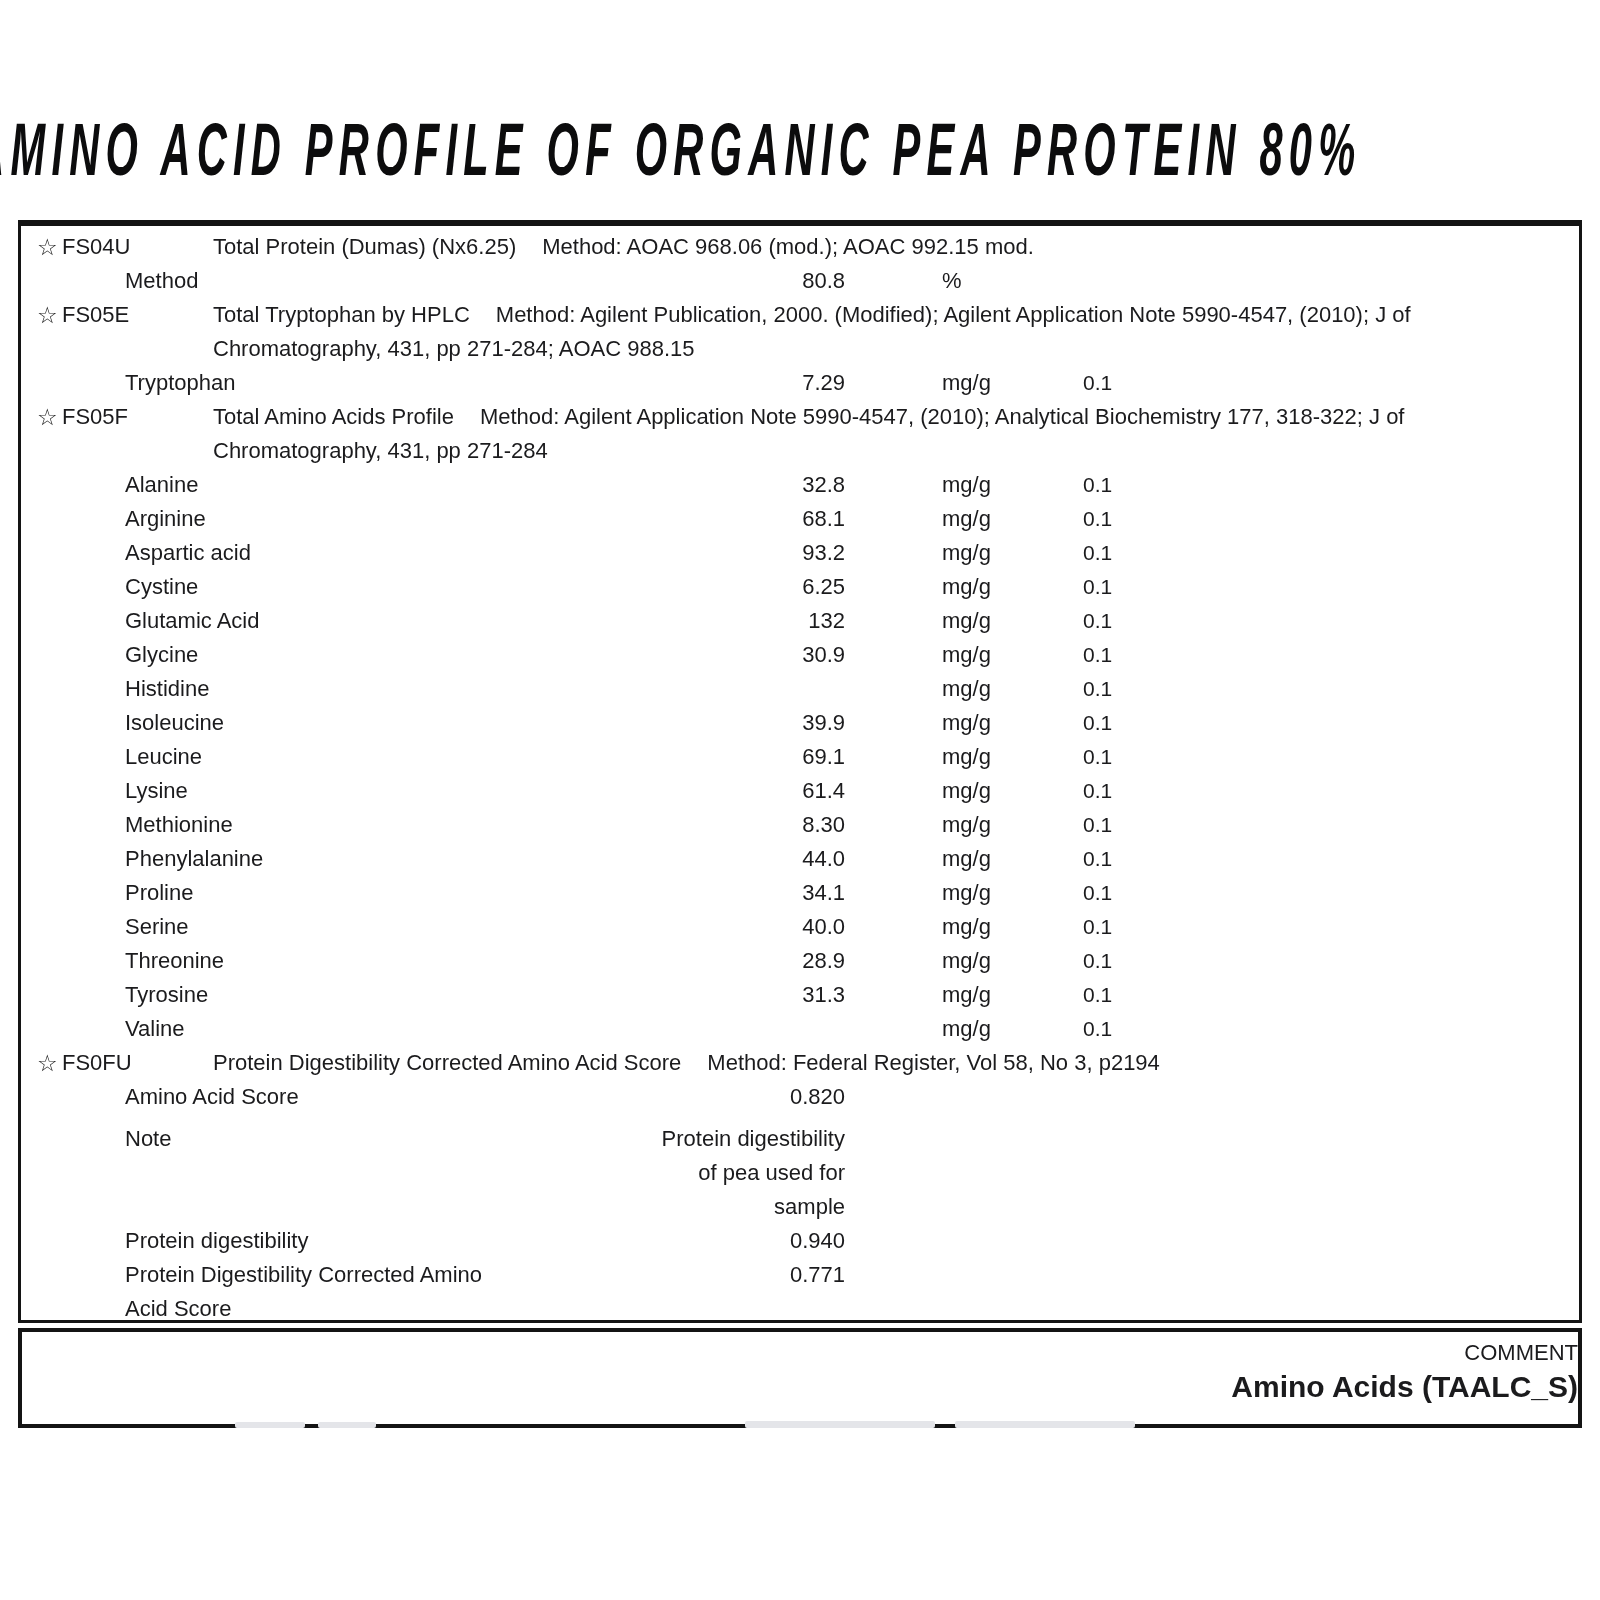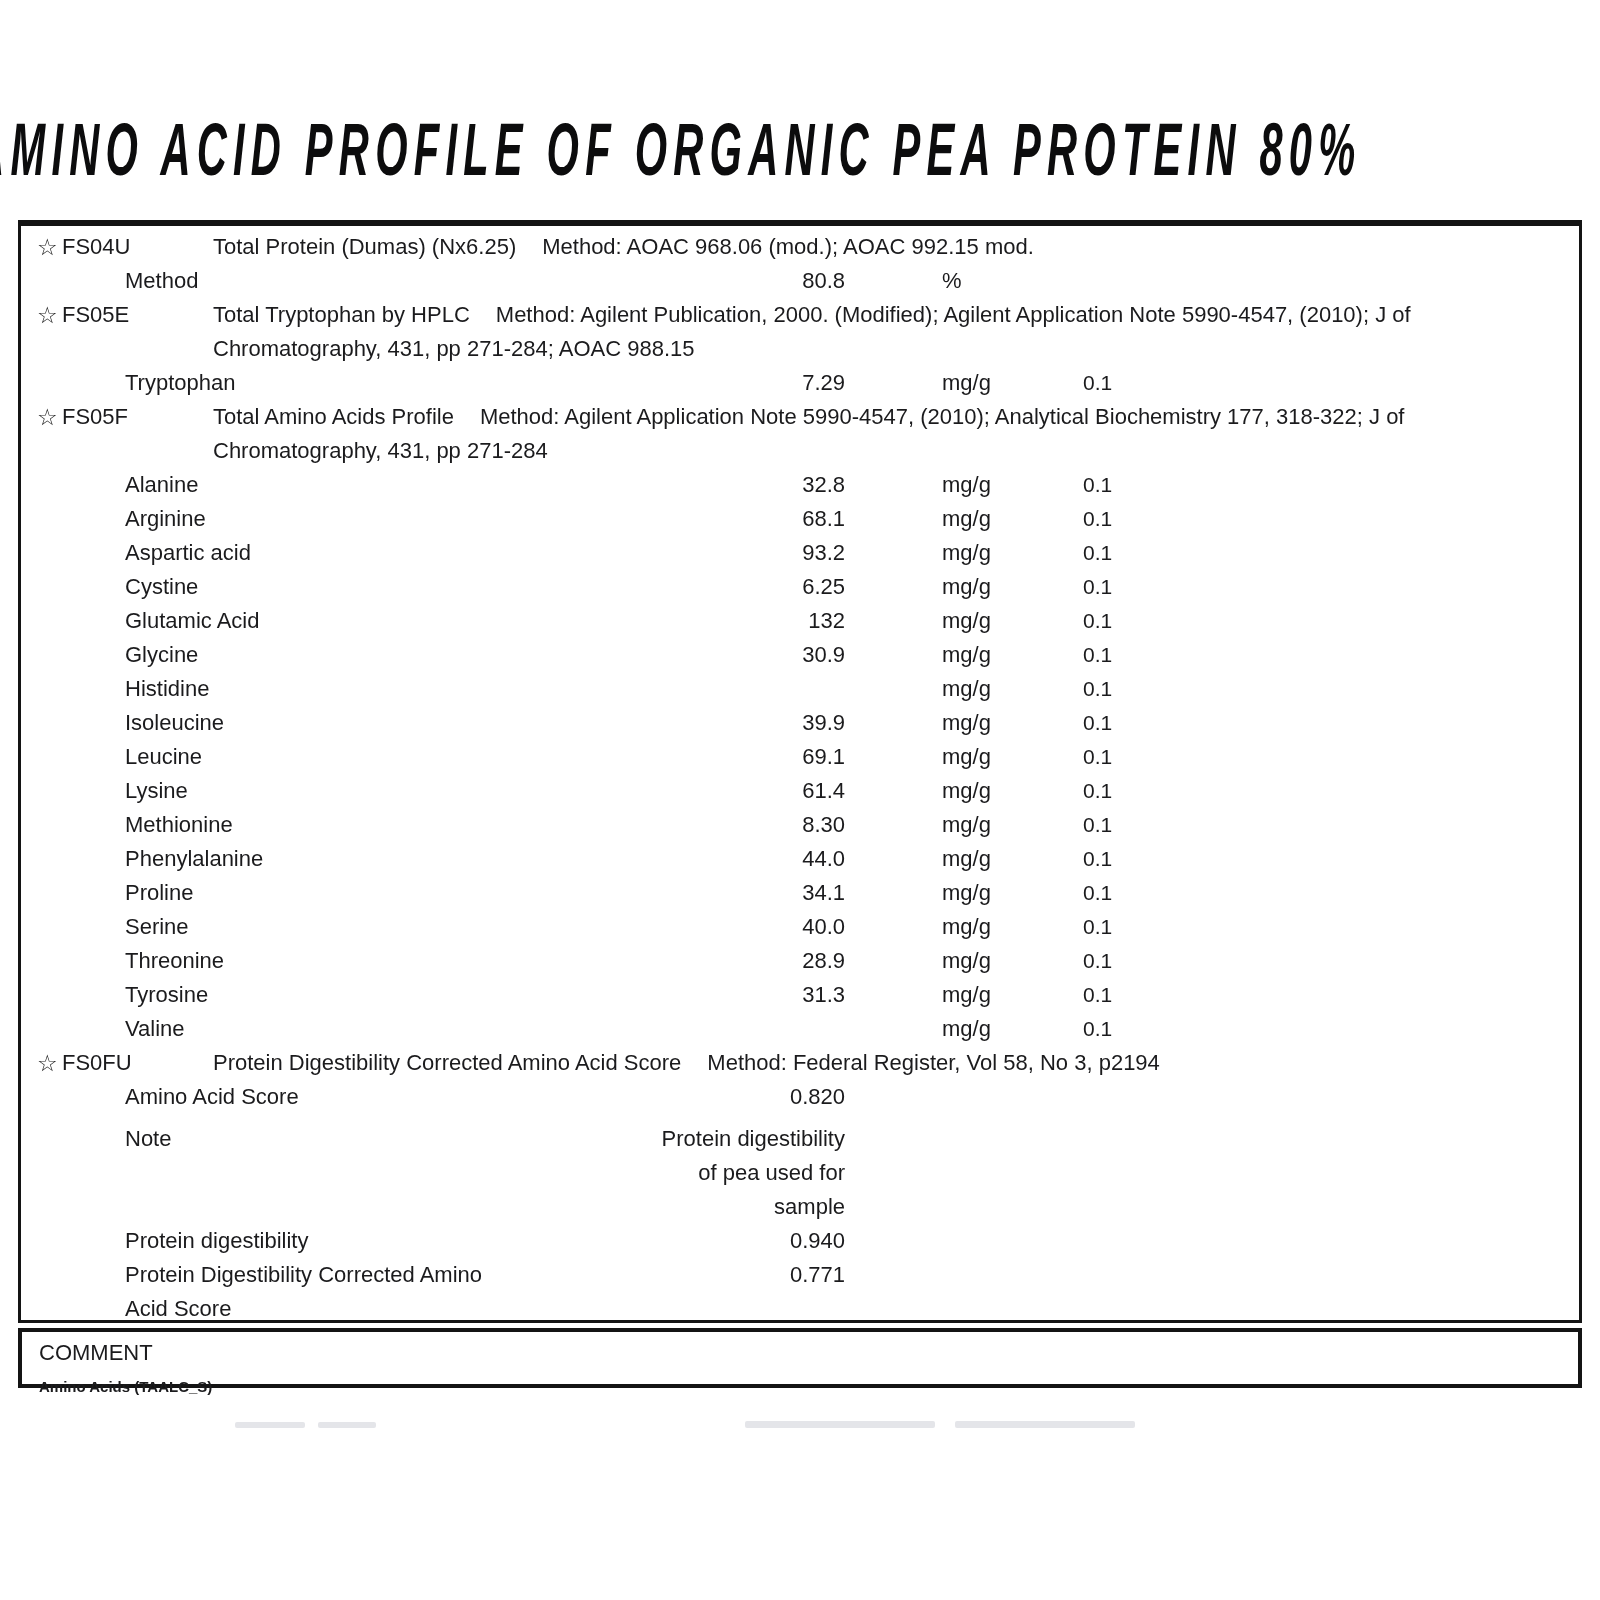--- a/index.html
+++ b/index.html
@@ -37,26 +37,26 @@
   .aname{left:104px;}
   .aval{left:420px;width:404px;text-align:right;}
   .aunit{left:921px;}
   .aloq{left:1062px;font-size:21px;}
   .hdr{
     margin:0 20px 0 192px;line-height:34px;white-space:pre-line;
   }
   .hdr .method{margin-left:26px;}
   
   .comment-box{
-    position:absolute;left:18px;top:1328px;width:1564px;height:60px;
+    position:absolute;left:18px;top:1328px;width:1564px;height:100px;
     box-sizing:border-box;background:#fff;
     border:4px solid #141414;
-    padding:4px 0 8px 17px;font-size:22px;line-height:34px;
-  }
-  .comment-text{font-weight:bold;font-size:15px;}
+    padding:4px 0 8px 17px;font-size:22px;line-height:34px;text-align:right;
+  }
+  .comment-text{font-weight:bold;font-size:30px;}
   
   .ghost{position:absolute;background:#e4e5e9;border-radius:2px;}
   .g1{left:235px;top:1422px;width:70px;height:6px;}
   .g2{left:318px;top:1422px;width:58px;height:6px;}
   .g3{left:745px;top:1421px;width:190px;height:7px;}
   .g4{left:955px;top:1421px;width:180px;height:7px;}
 </style>
 </head>
 <body>
 

